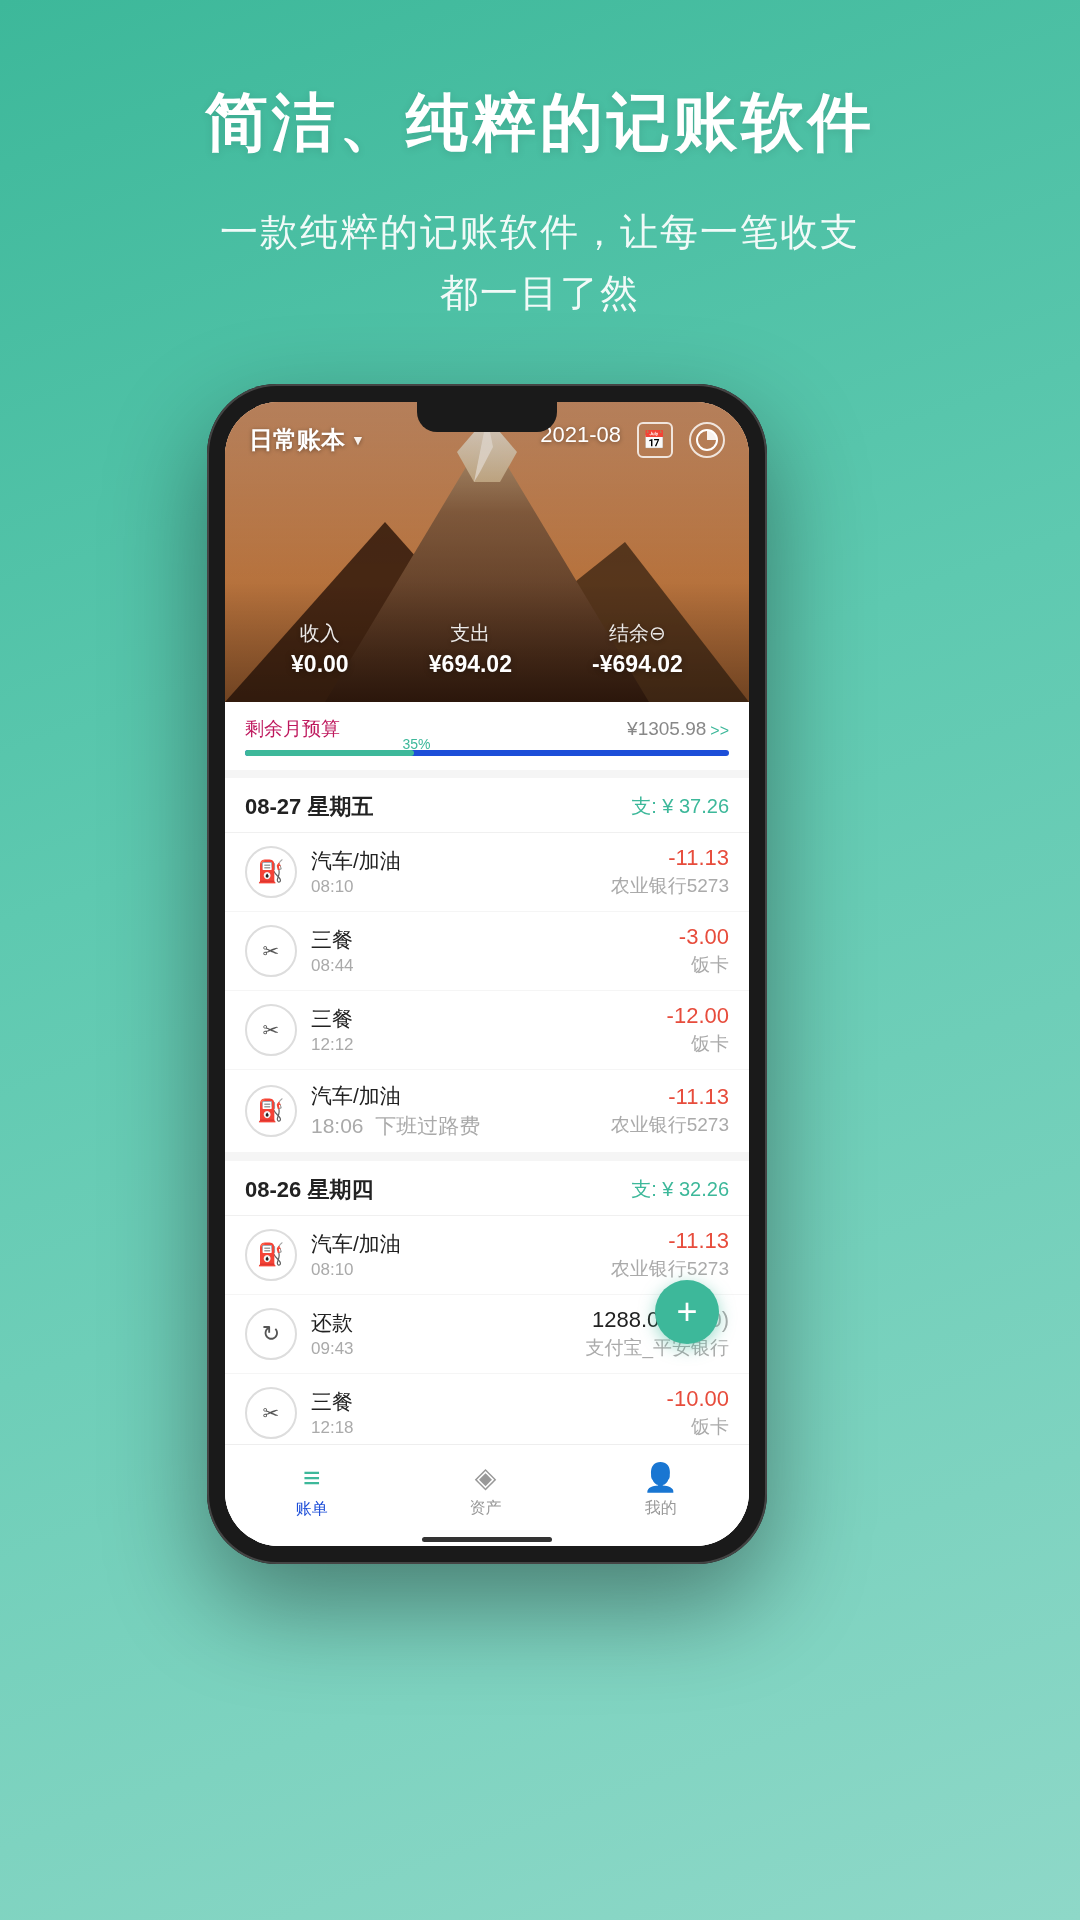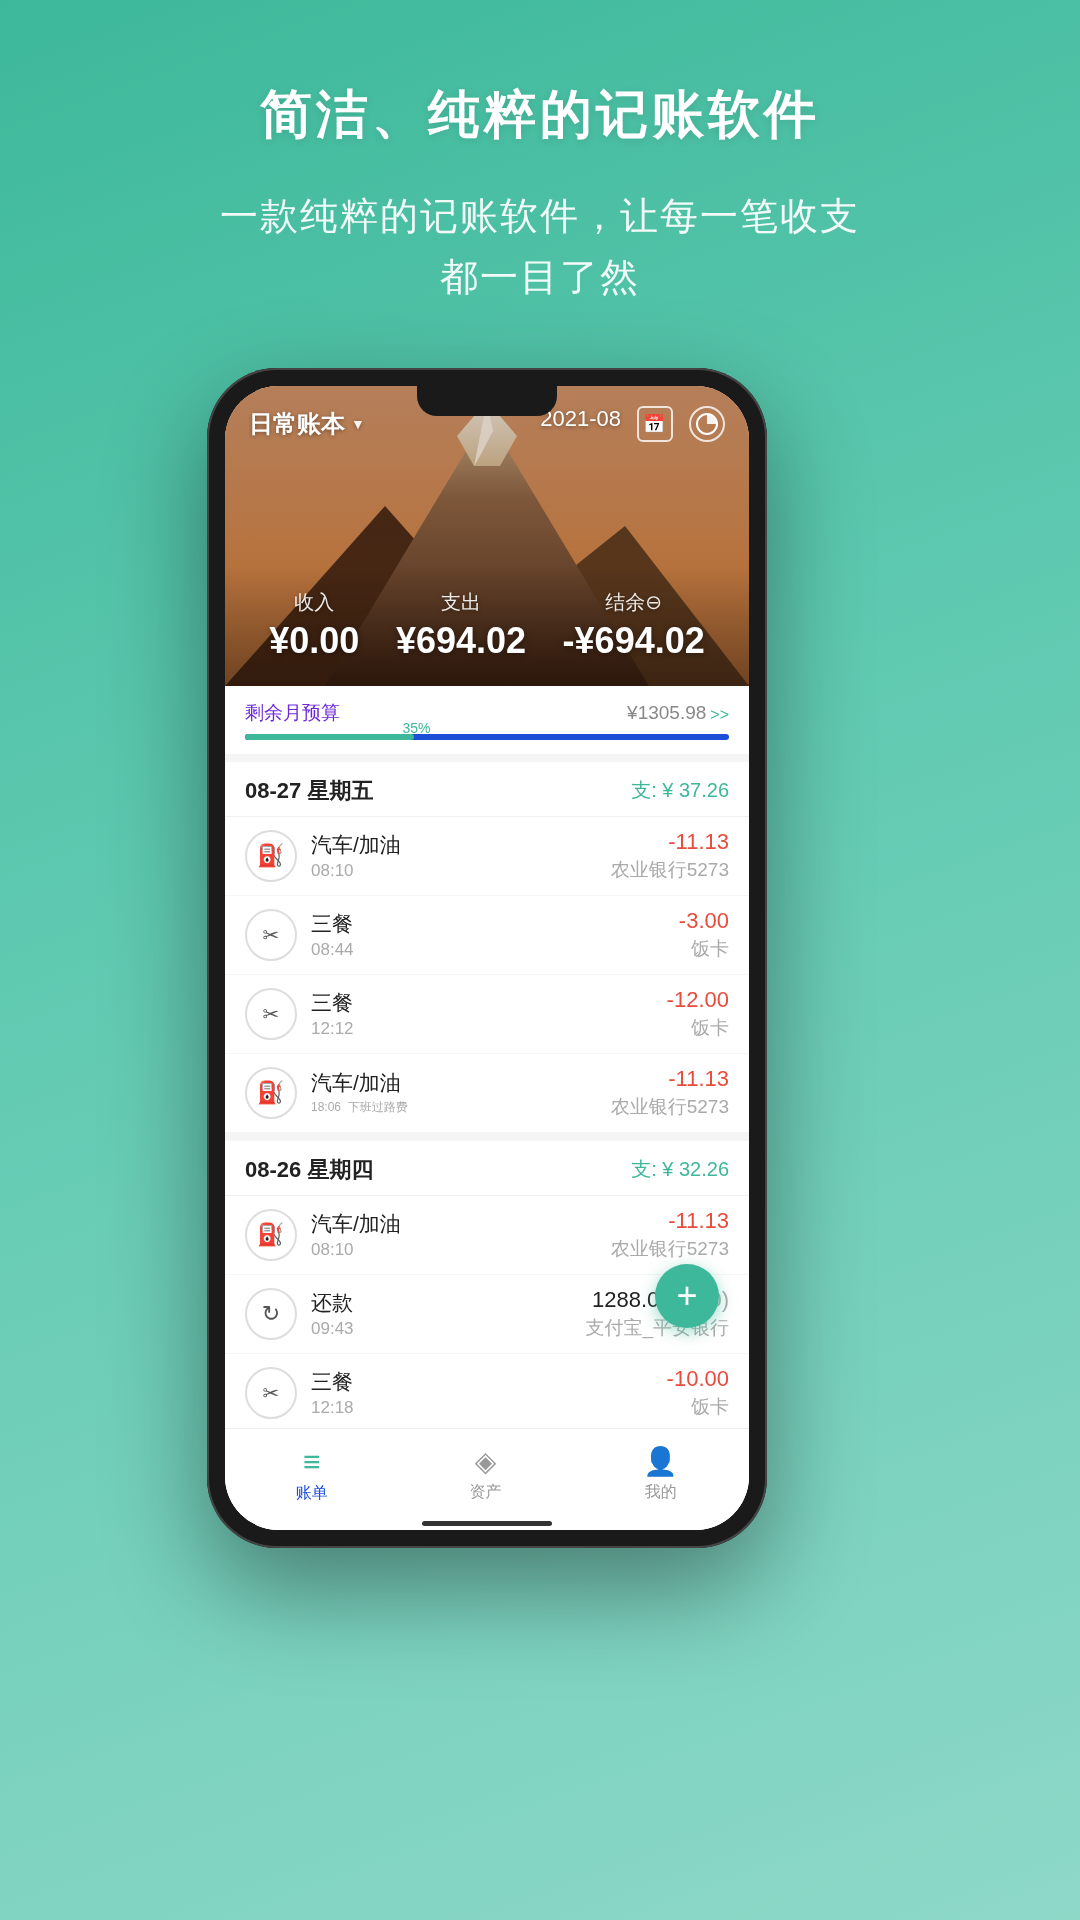--- a/index.html
+++ b/index.html
@@ -10,21 +10,21 @@
       background: linear-gradient(160deg, #3db89a 0%, #5ec9b0 40%, #8ed8c8 100%);
       font-family: -apple-system, 'PingFang SC', 'Helvetica Neue', sans-serif;
       overflow: hidden;
       display: flex;
       flex-direction: column;
       align-items: center;
     }
 
     .hero-title {
       color: #fff;
-      font-size: 52px;
+      font-size: 63px;
       font-weight: 700;
       text-align: center;
       margin-top: 80px;
       letter-spacing: 4px;
       text-shadow: 0 2px 8px rgba(0,0,0,0.1);
     }
 
     .hero-subtitle {
       color: rgba(255,255,255,0.92);
       font-size: 38px;
@@ -169,21 +169,21 @@
 
     .stat-label {
       color: rgba(255,255,255,0.9);
       font-size: 20px;
       text-shadow: 0 1px 4px rgba(0,0,0,0.4);
       margin-bottom: 4px;
     }
 
     .stat-value {
       color: #fff;
-      font-size: 36px;
+      font-size: 23px;
       font-weight: 700;
       text-shadow: 0 1px 6px rgba(0,0,0,0.4);
     }
 
     
     .screen-body {
       flex: 1;
       overflow: hidden;
       background: #f5f5f5;
       display: flex;
@@ -201,21 +201,21 @@
     }
 
     .budget-row {
       display: flex;
       justify-content: space-between;
       align-items: center;
     }
 
     .budget-label {
       font-size: 19px;
-      color: #6d28d9;
+      color: #be185d;
     }
 
     .budget-value {
       font-size: 19px;
       color: #888;
       display: flex;
       align-items: flex-end;
       gap: 4px;
     }
 
@@ -310,21 +310,21 @@
       font-weight: 500;
     }
 
     .tx-time {
       font-size: 17px;
       color: #aaa;
       margin-top: 2px;
     }
 
     .tx-time-note {
-      font-size: 12px;
+      font-size: 21px;
       color: #aaa;
       margin-top: 2px;
     }
 
     .tx-right {
       text-align: right;
     }
 
     .tx-amount {
       font-size: 22px;

